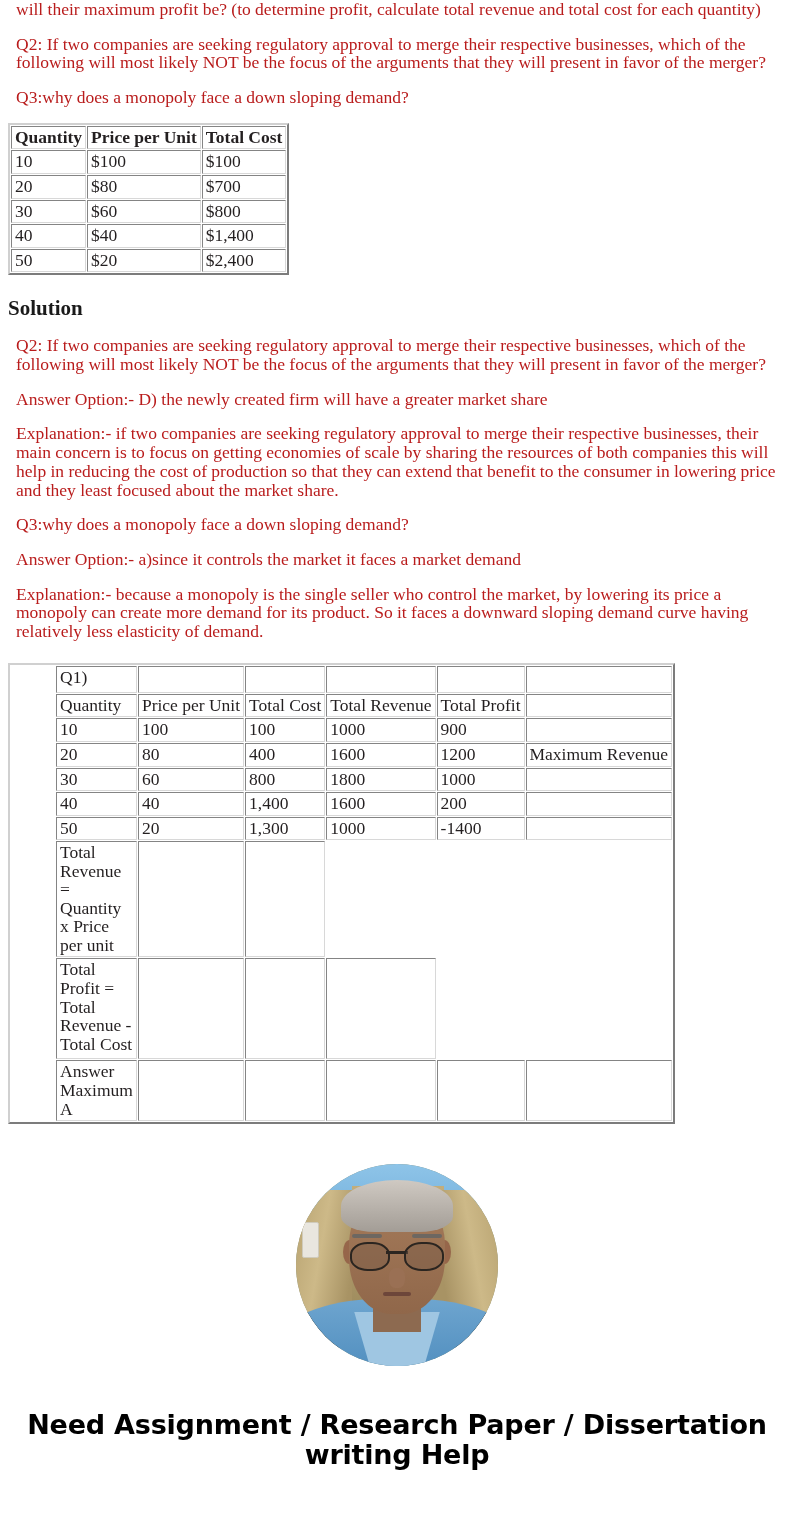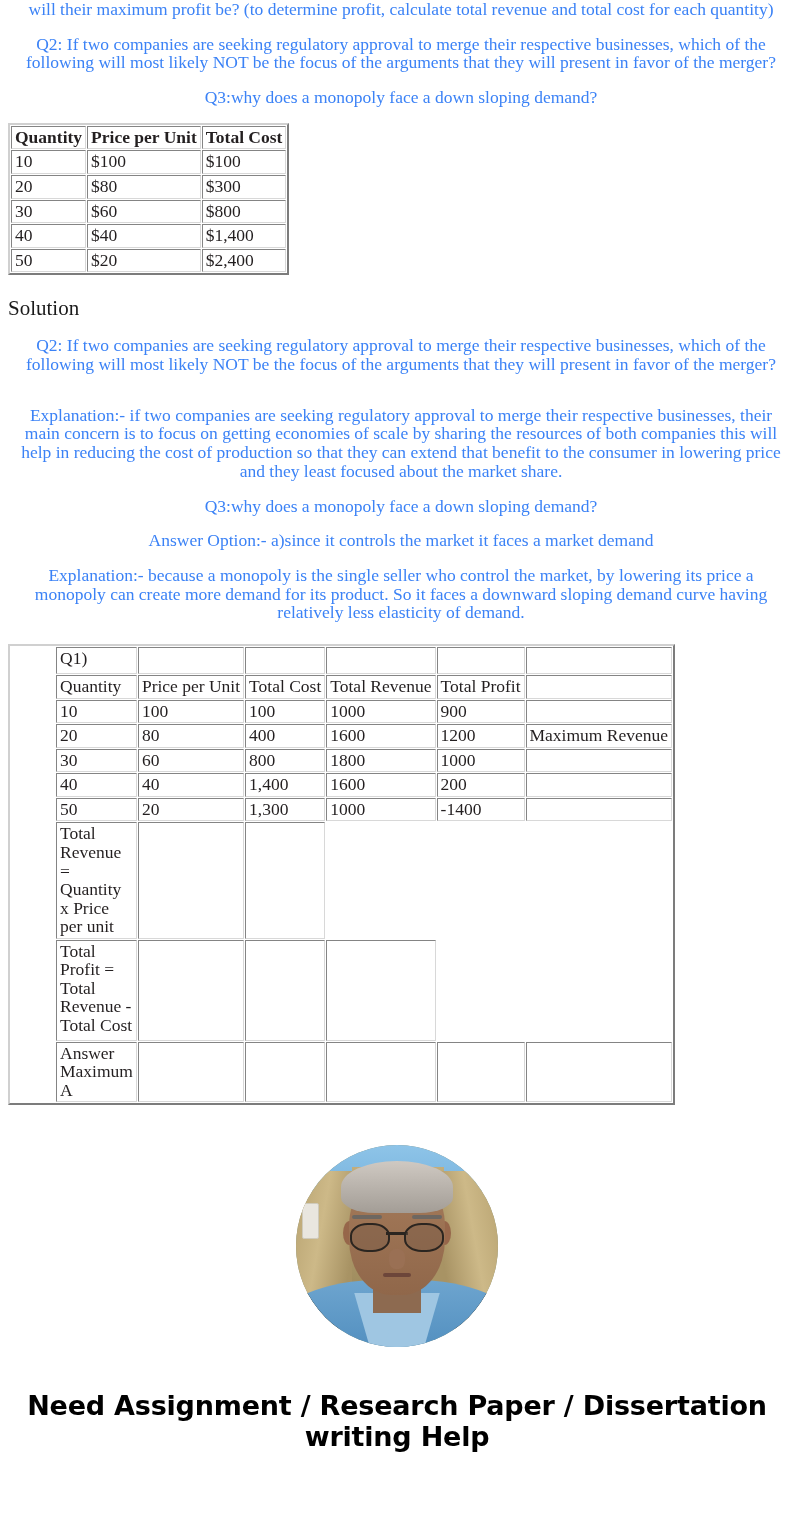--- a/index.html
+++ b/index.html
@@ -20,33 +20,32 @@
     position: relative;
     width: 794px;
   }
 
   
   p.para {
     margin: 0 0 0 8px;
     padding: 0 8px 0 8px;
     font-size: 17.5px;
     line-height: 1.07;
-    color: #3b82f6;
+    color: #b91c1c;
     font-family: "Liberation Serif", "DejaVu Serif", serif;
-    text-align: center;
   }
   .gap {
     height: 16px;
   }
 
   h3.solution {
     margin: 0;
     padding: 0 8px;
     font-size: 21px;
-    font-weight: normal;
+    font-weight: bold;
     line-height: 1.1;
     font-family: "Liberation Serif", "DejaVu Serif", serif;
     color: #1a1a1a;
   }
 
   
   table.legacy {
     border-collapse: separate;
     border-spacing: 1px;
     border: 2px outset #d0d0d0;
@@ -267,21 +266,21 @@
     </thead>
     <tbody>
       <tr>
         <td>10</td>
         <td>$100</td>
         <td>$100</td>
       </tr>
       <tr>
         <td>20</td>
         <td>$80</td>
-        <td>$300</td>
+        <td>$700</td>
       </tr>
       <tr>
         <td>30</td>
         <td>$60</td>
         <td>$800</td>
       </tr>
       <tr>
         <td>40</td>
         <td>$40</td>
         <td>$1,400</td>
@@ -295,20 +294,21 @@
   </table>
 
   <div style="height:22px"></div>
 
   <h3 class="solution">Solution</h3>
   <div class="gap"></div>
 
   <p class="para">Q2: If two companies are seeking regulatory approval to merge their respective businesses, which of the following will most likely NOT be the focus of the arguments that they will present in favor of the merger?</p>
   <div class="gap"></div>
 
+  <p class="para">Answer Option:- D) the newly created firm will have a greater market share</p>
   <div class="gap"></div>
 
   <p class="para">Explanation:- if two companies are seeking regulatory approval to merge their respective businesses, their main concern is to focus on getting economies of scale by sharing the resources of both companies this will help in reducing the cost of production so that they can extend that benefit to the consumer in lowering price and they least focused about the market share.</p>
   <div class="gap"></div>
 
   <p class="para">Q3:why does a monopoly face a down sloping demand?</p>
   <div class="gap"></div>
 
   <p class="para">Answer Option:- a)since it controls the market it faces a market demand</p>
   <div class="gap"></div>

